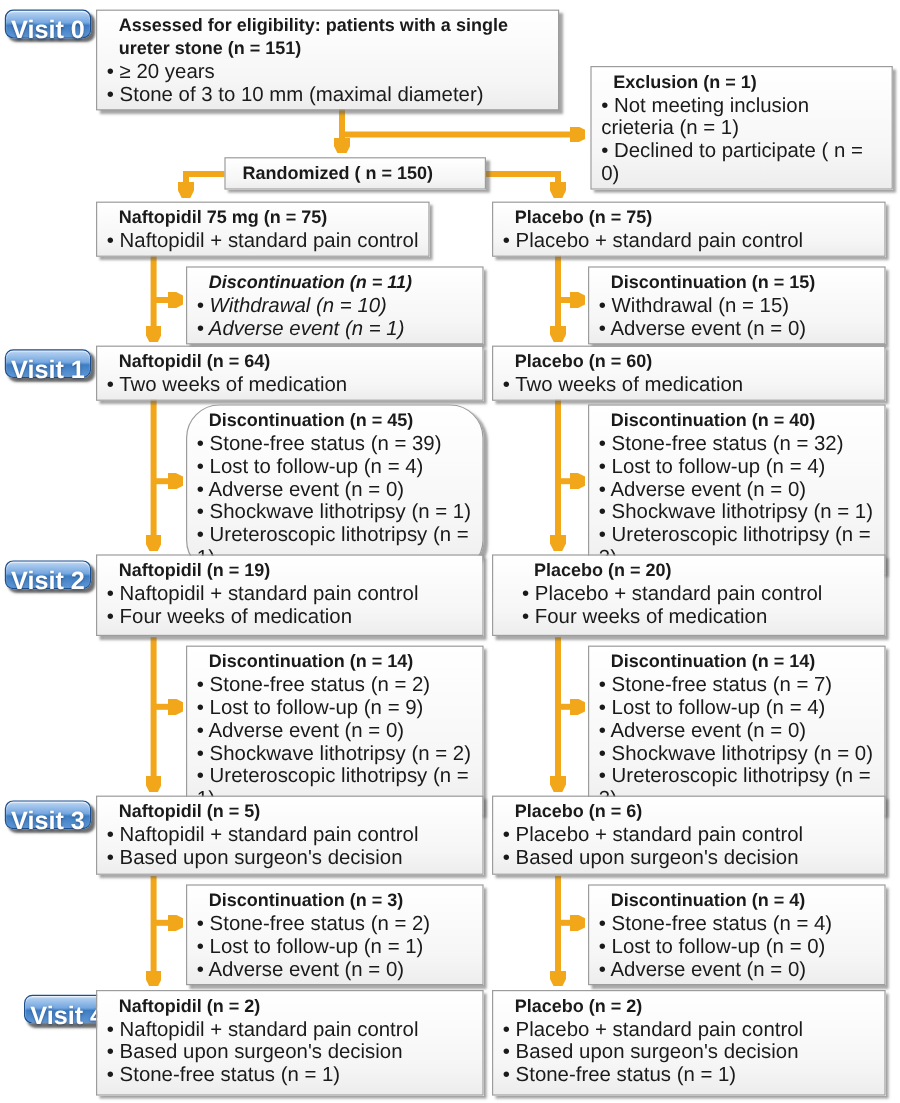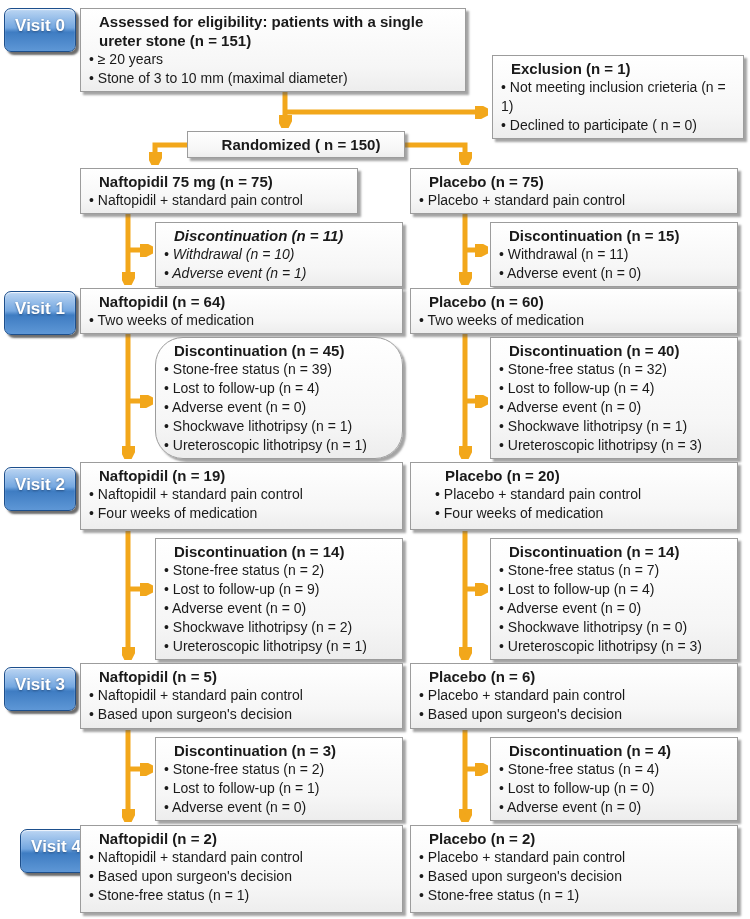--- a/index.html
+++ b/index.html
@@ -16,28 +16,28 @@
   }
   .fbox{
     position:absolute;box-sizing:border-box;
     background:linear-gradient(180deg,#ffffff 0%,#f6f6f6 70%,#ededed 100%);
     border:1px solid var(--c-box_border);
     box-shadow:3px 3px 2px rgba(90,90,90,0.55);
     padding:3px 6px 3px 8px;
     font-size:14.5px;line-height:19px;
   }
   .fbox .title{font-weight:bold;font-size:15px;margin-left:10px;}
-  .fbox .bullet{font-size:14px;}
-  .center{text-align:center;}
+  .fbox .bullet{font-size:17px;}
+  .center{}
   .visit-badge{
-    position:absolute;box-sizing:border-box;width:72px;height:44px;
+    position:absolute;box-sizing:border-box;width:72px;height:24px;
     border-radius:7px;border:1px solid var(--c-visit_border);
     background:linear-gradient(180deg,#bcd6f3 0%,#74a7e0 45%,#3e7cc2 55%,#5e97d6 100%);
     box-shadow:3px 3px 2px rgba(60,60,60,0.75), inset 0 1px 1px rgba(255,255,255,0.8);
-    color:#ffffff;font-weight:bold;font-size:17px;line-height:33px;text-align:center;
+    color:#ffffff;font-weight:bold;font-size:21px;line-height:33px;text-align:center;
     text-shadow:0 1px 2px rgba(20,50,90,0.6);
   }
   #arrow-layer{position:absolute;left:0;top:0;width:750px;height:919px;pointer-events:none;}
   #arrow-layer path{stroke:var(--c-arrow);stroke-width:5;fill:none;}
 </style>
 </head>
 <body>
 
 <div id="stage">
 
@@ -114,21 +114,21 @@
   <div class="fbox" style="left:155px;top:222px;width:248px;min-height:63px;font-style:italic;">
     <div class="title">Discontinuation (n = 11)</div>
     <div>
         <div class="bullet">• Withdrawal (n = 10)</div>
         <div class="bullet">• Adverse event (n = 1)</div>
       </div>
   </div>
   <div class="fbox" style="left:490px;top:222px;width:248px;min-height:63px;">
     <div class="title">Discontinuation (n = 15)</div>
     <div>
-        <div class="bullet">• Withdrawal (n = 11)</div>
+        <div class="bullet">• Withdrawal (n = 15)</div>
         <div class="bullet">• Adverse event (n = 0)</div>
       </div>
   </div>
 
   <div class="fbox" style="left:80px;top:288px;width:323px;min-height:44px;">
     <div class="title">Naftopidil (n = 64)</div>
     <div>
         <div class="bullet">• Two weeks of medication</div>
       </div>
   </div>

